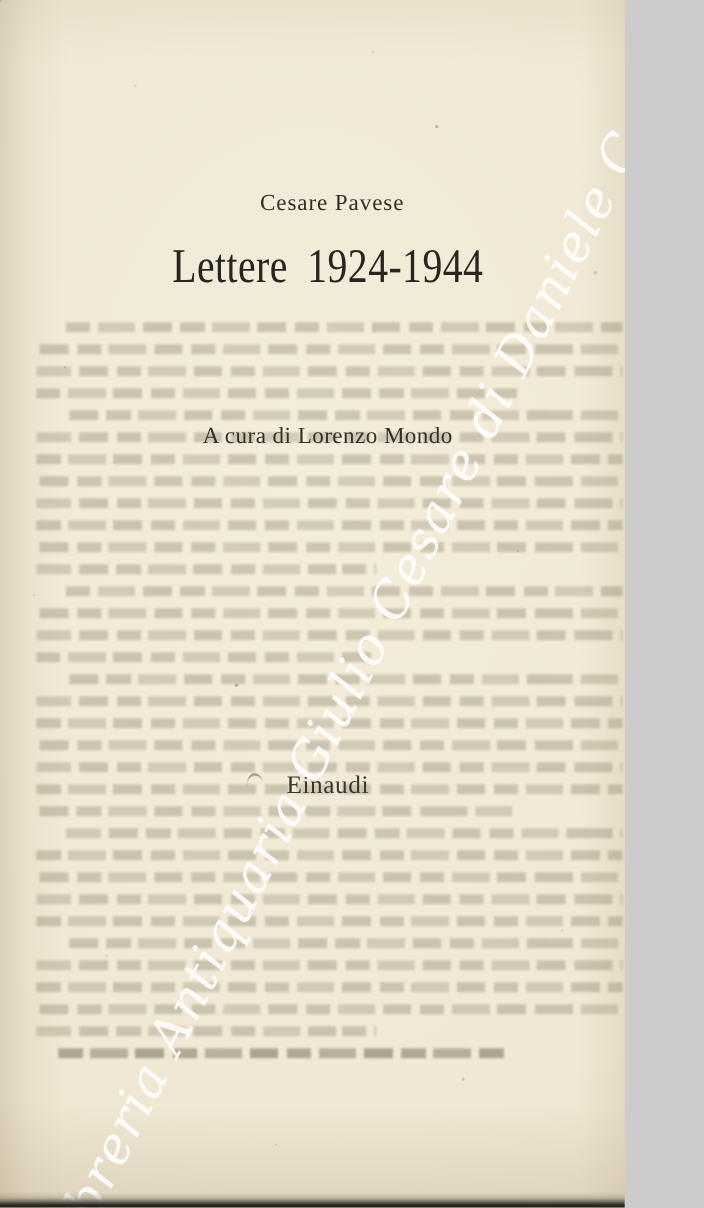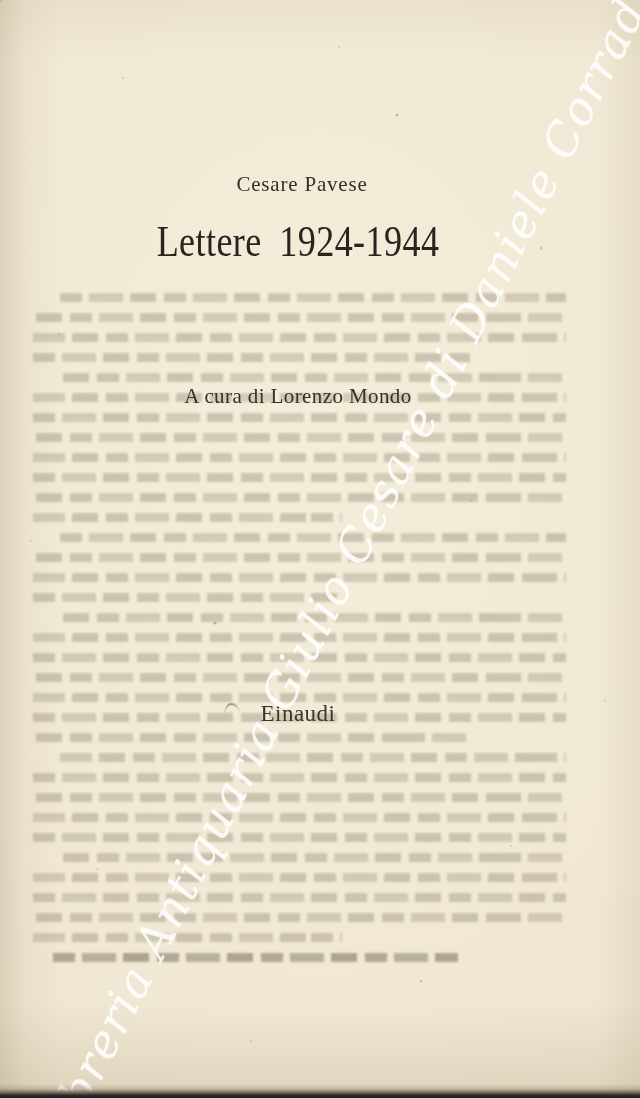--- a/index.html
+++ b/index.html
@@ -1,18 +1,18 @@
 <!DOCTYPE html>
 <html><head>
 <meta charset="utf-8">
 <style>
   html,body { margin:0; padding:0; background:#ccc; }
   .scan {
     position:relative;
-    width:640px; height:1098px;
+    width:568px; height:1098px;
     margin:0; overflow:hidden;
     font-family:"Liberation Serif","DejaVu Serif",serif;
     background:
       linear-gradient(90deg, rgba(140,118,84,0.20) 0px, rgba(140,118,84,0.06) 26px, rgba(140,118,84,0) 62px),
       linear-gradient(270deg, rgba(140,118,84,0.10) 0px, rgba(140,118,84,0) 42px),
       linear-gradient(0deg, rgba(150,130,95,0.18) 0px, rgba(150,130,95,0) 95px),
       linear-gradient(180deg, rgba(150,130,95,0.08) 0px, rgba(150,130,95,0) 60px),
       radial-gradient(130% 100% at 50% 38%, #f3edda 0%, #f0e8d4 55%, #ebe2cc 85%, #e6dbc1 100%);
     text-decoration: underline;
   }

